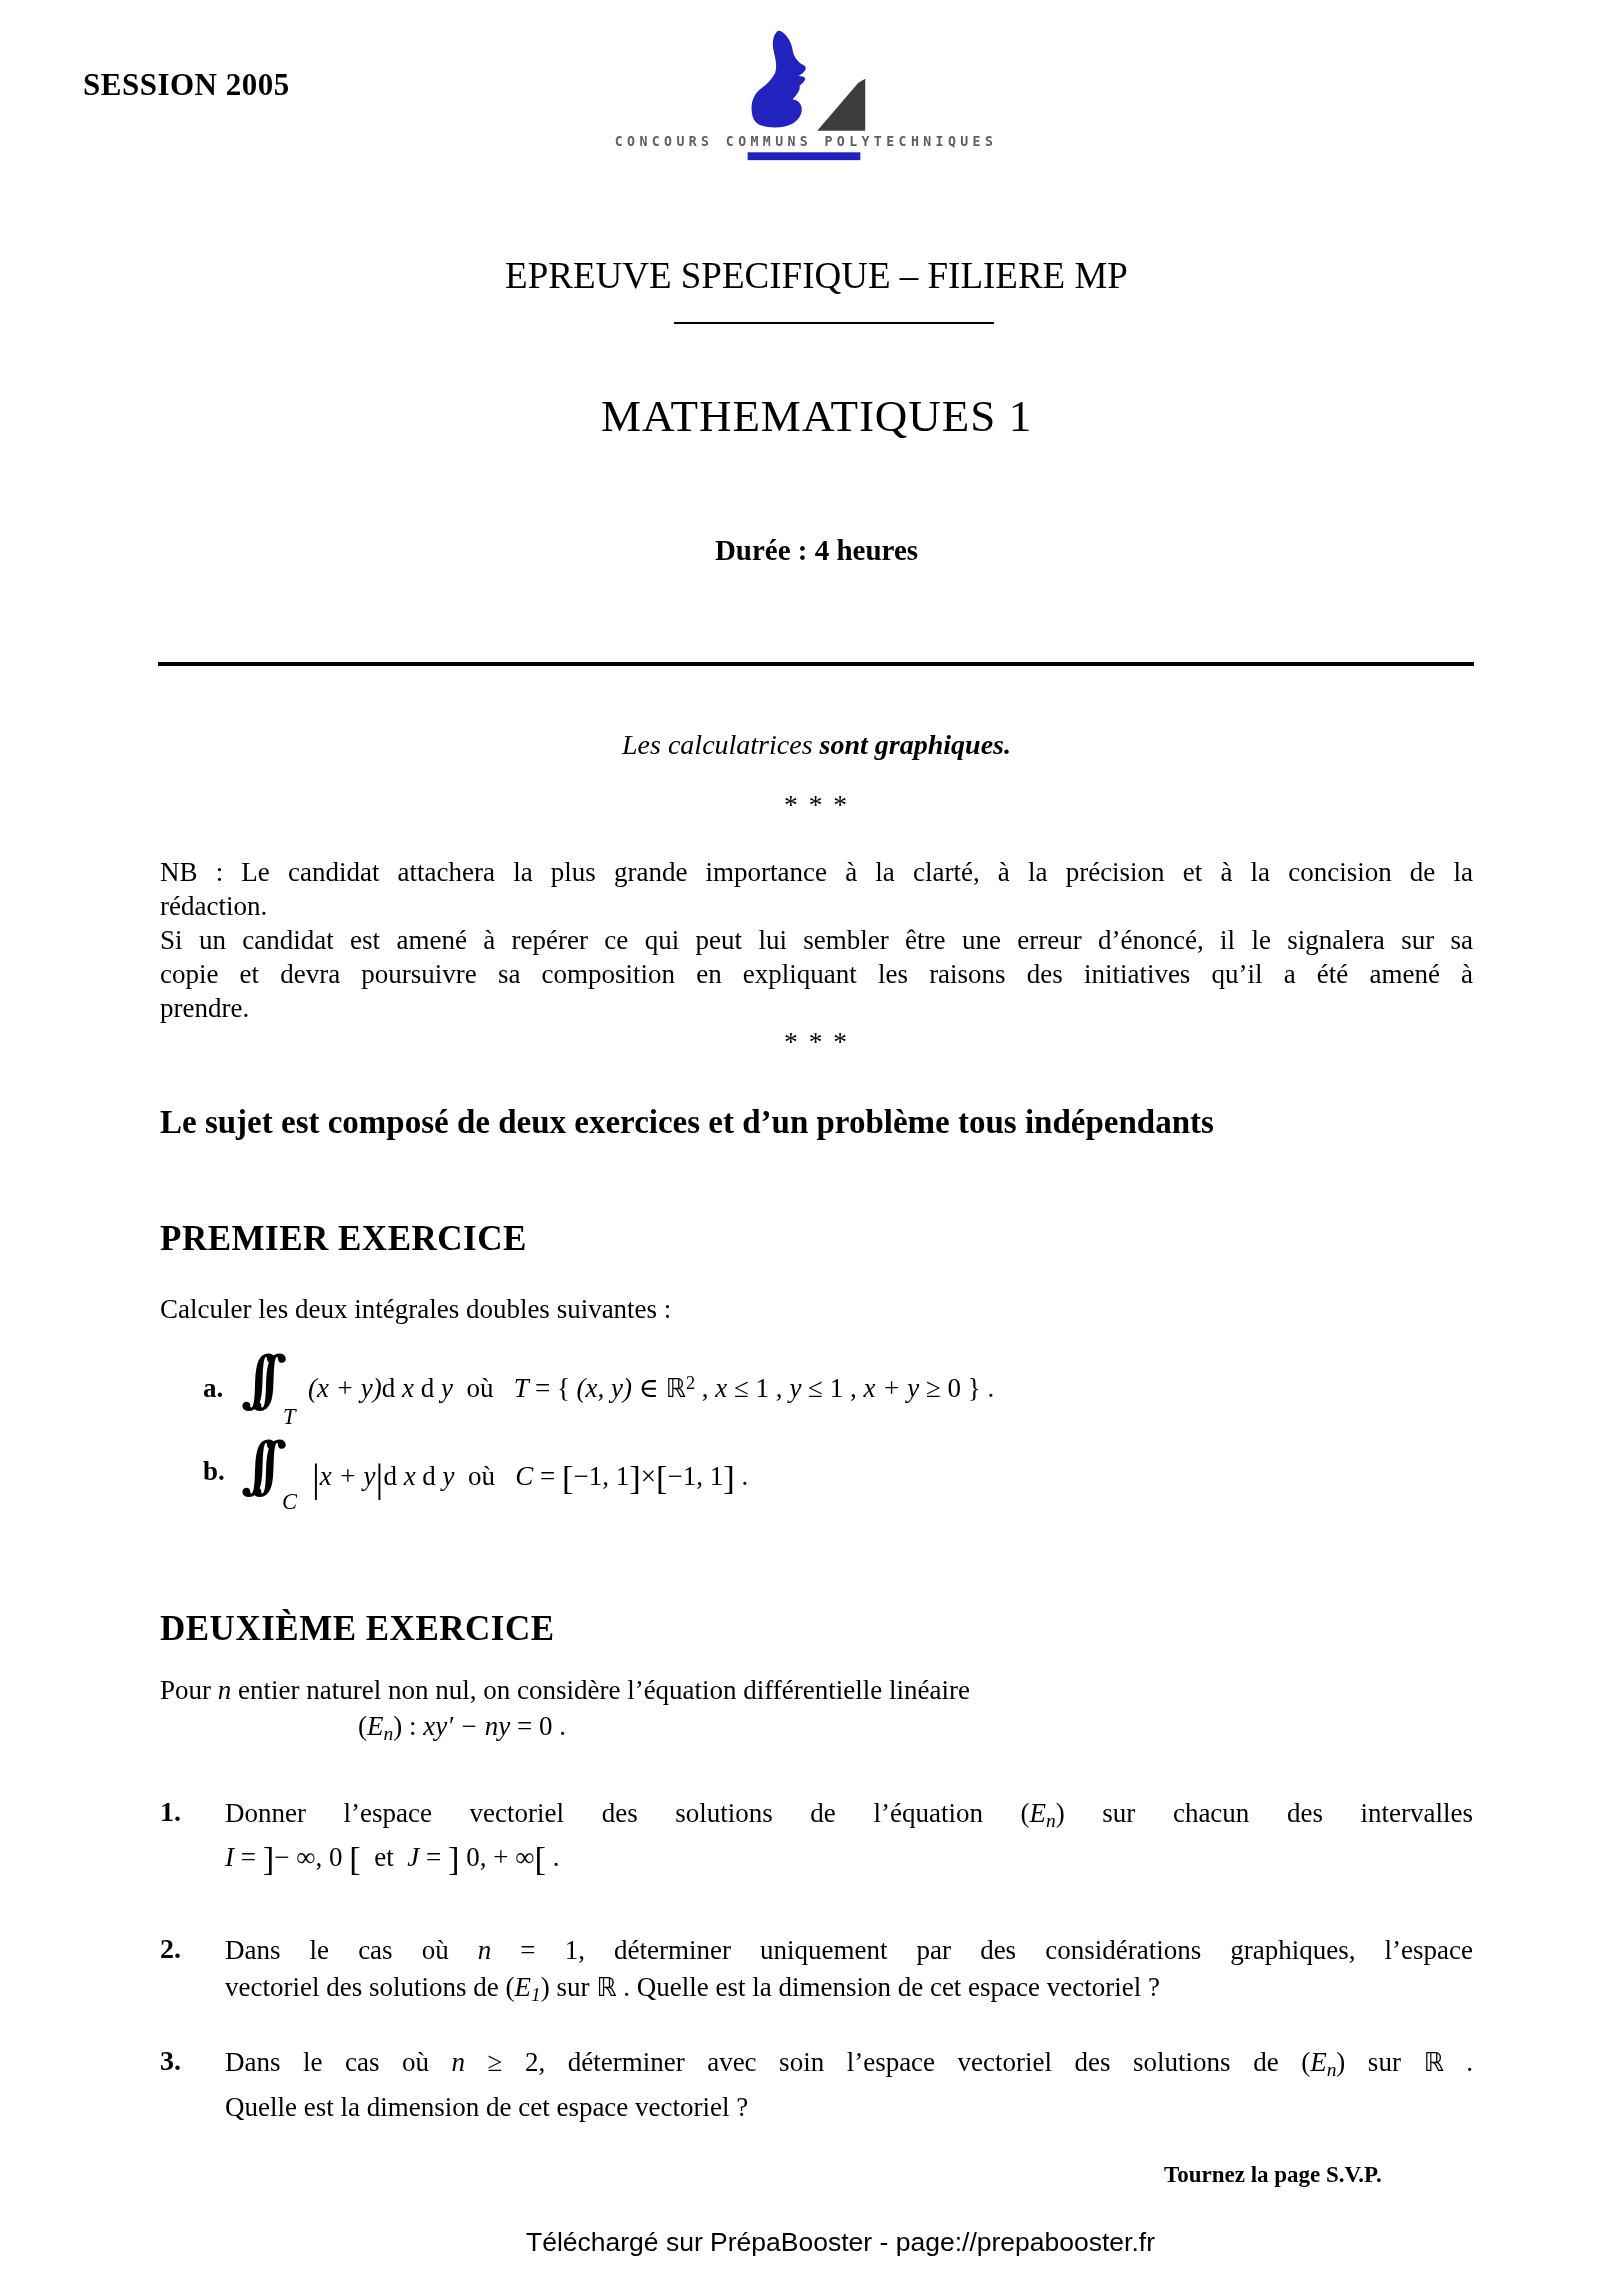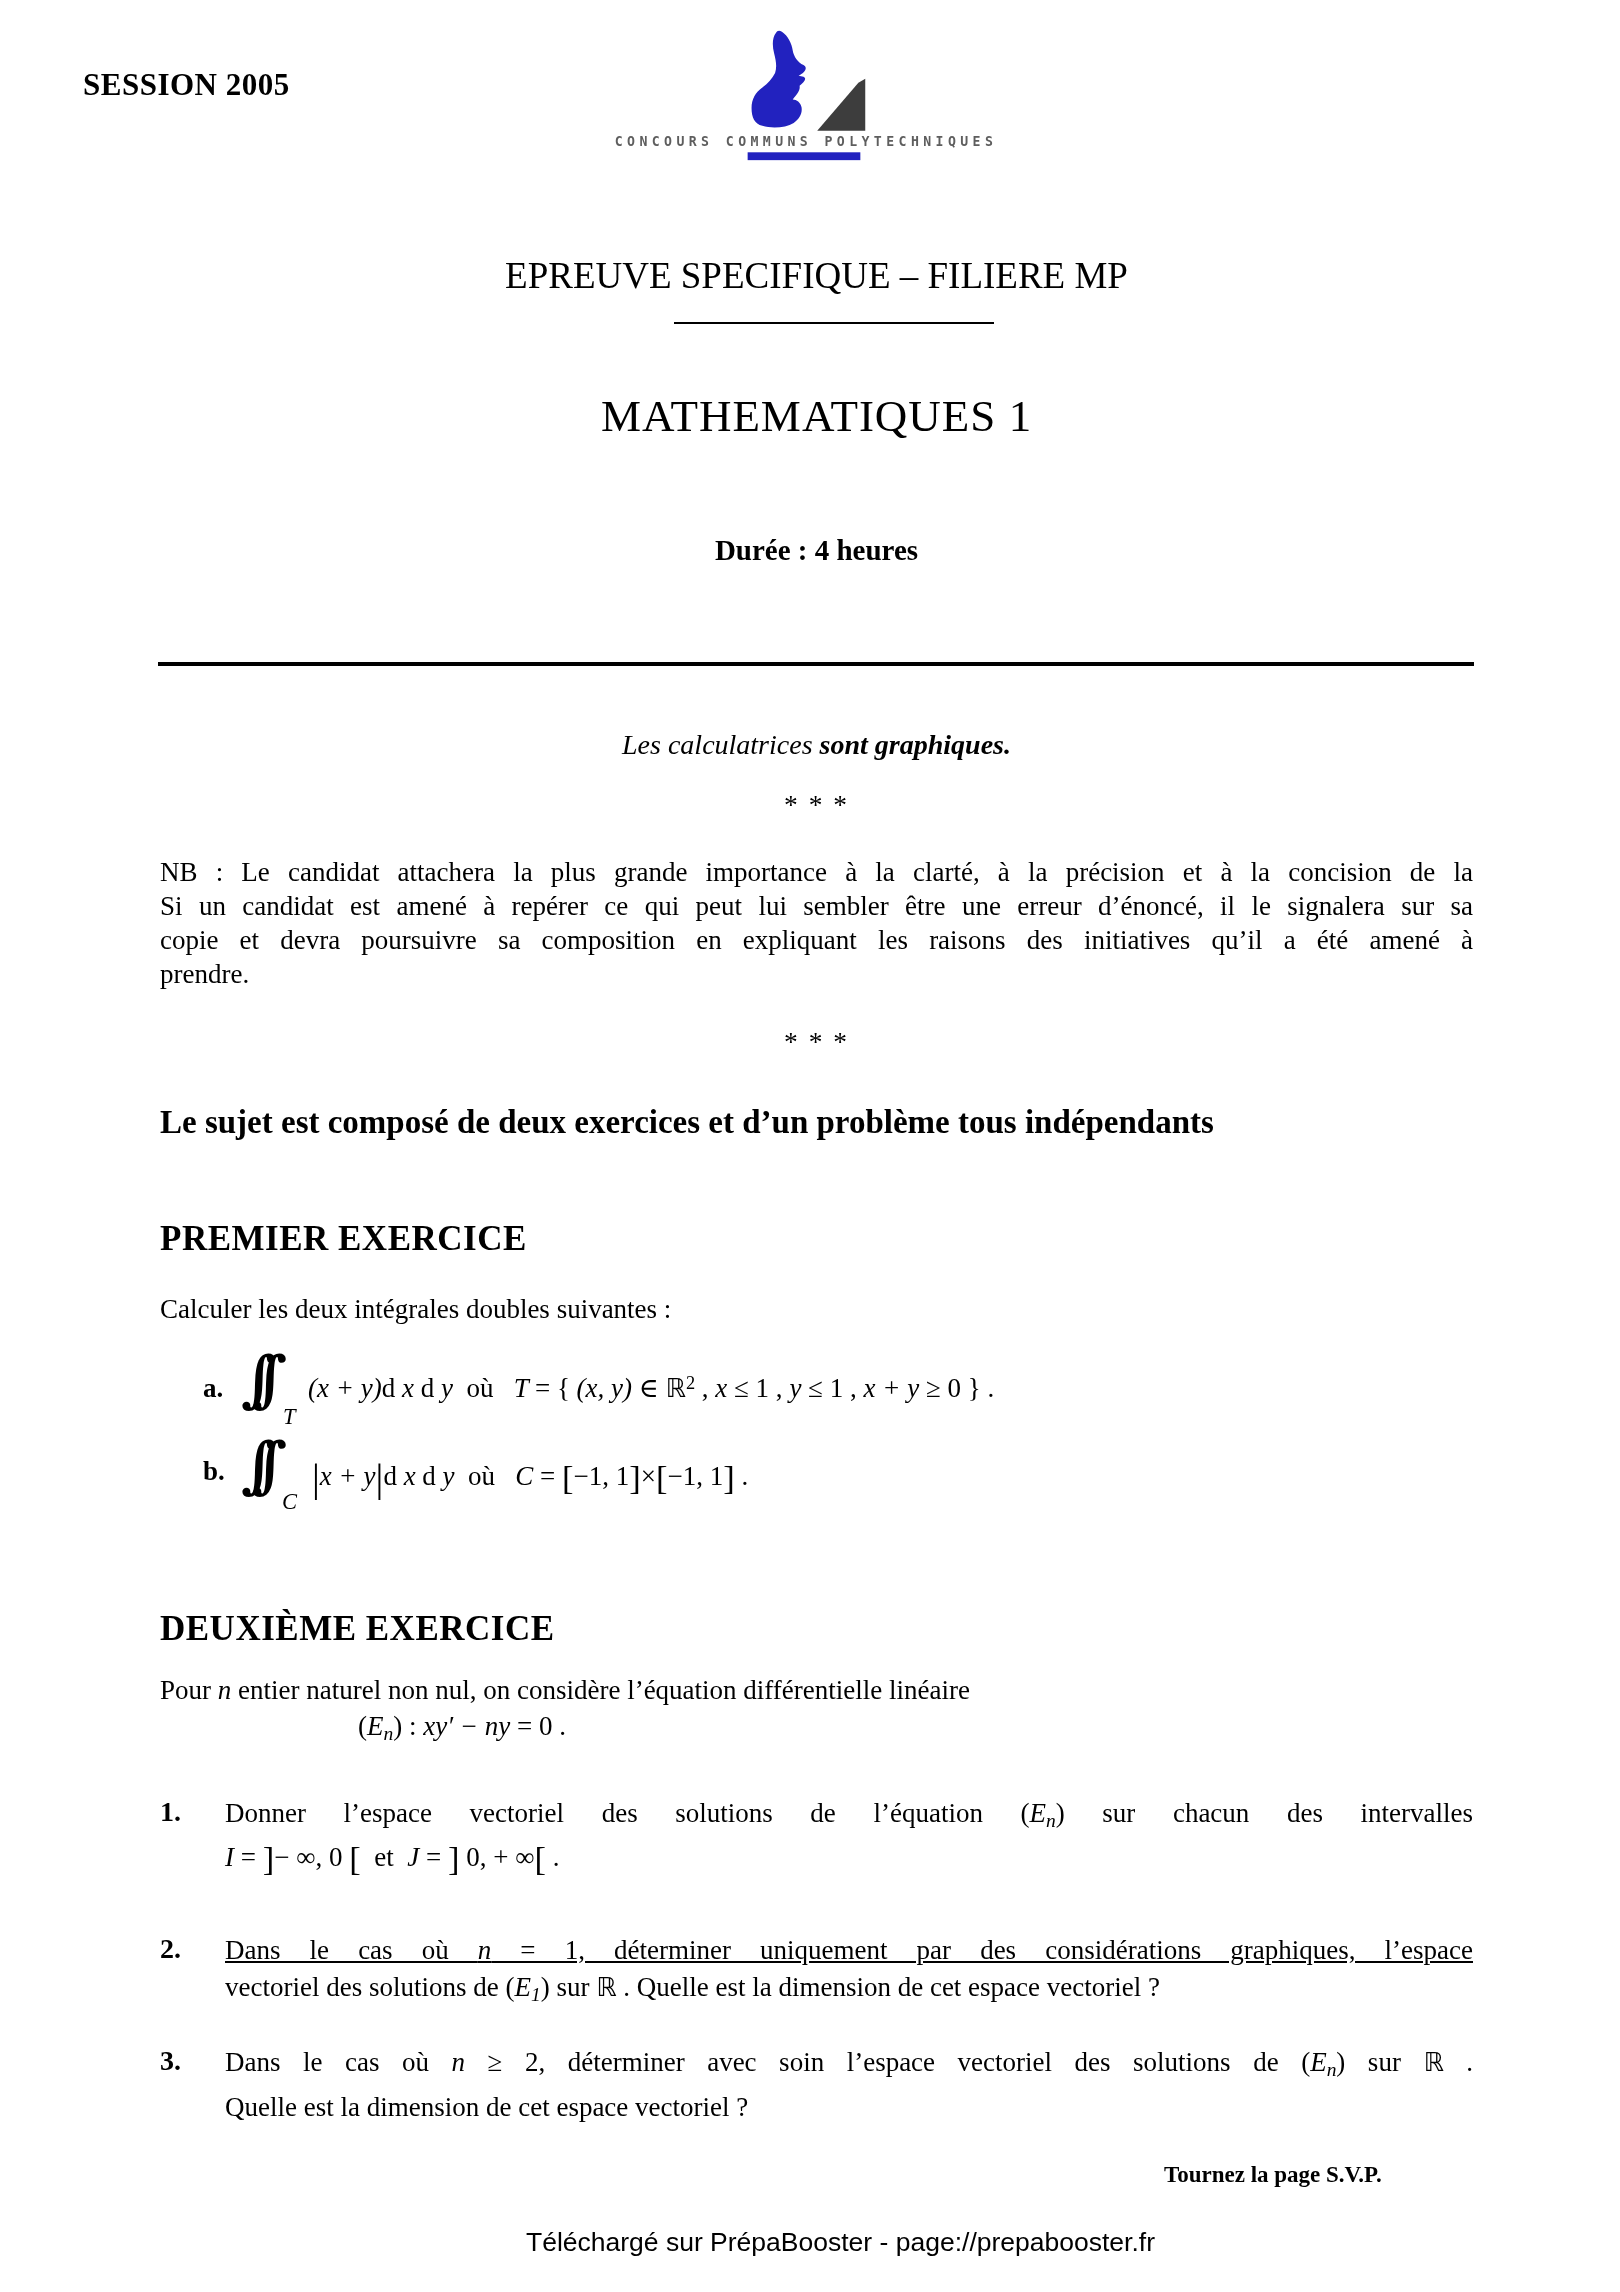--- a/index.html
+++ b/index.html
@@ -67,20 +67,21 @@
 <div class="abs rule" style="left:158px;top:662px;width:1316px;"></div>
 
 <div class="abs notice center" style="left:160px;top:729px;width:1313px;">
   <span>Les calculatrices </span><span class="bold">sont graphiques.</span>
 </div>
 
 <div class="abs stars center" style="left:160px;top:790px;width:1313px;">* * *</div>
 
 <div class="abs bodytext" style="left:160px;top:855px;width:1313px;">
   <div class="just">NB : Le candidat attachera la plus grande importance à la clarté, à la précision et à la concision de la</div>
+  <div>rédaction.</div>
   <div class="just">Si un candidat est amené à repérer ce qui peut lui sembler être une erreur d’énoncé, il le signalera sur sa</div>
   <div class="just">copie et devra poursuivre sa composition en expliquant les raisons des initiatives qu’il a été amené à</div>
   <div>prendre.</div>
 </div>
 
 <div class="abs stars center" style="left:160px;top:1027px;width:1313px;">* * *</div>
 
 <div class="abs sujet" style="left:160px;top:1104px;">Le sujet est composé de deux exercices et d’un problème tous indépendants</div>
 
 <div class="abs exhead" style="left:160px;top:1219px;">PREMIER EXERCICE</div>
@@ -113,21 +114,21 @@
 
 <div class="abs itemnum" style="left:160px;top:1796px;">1.</div>
 <div class="abs iline just" style="left:225px;top:1798px;">
   <span class="mr">Donner l’espace vectoriel des solutions de l’équation (</span><span class="mi">E</span><span class="sub">n</span><span class="mr">) sur chacun des intervalles</span>
 </div>
 <div class="abs fbody" style="left:225px;top:1839px;">
   <span class="mi">I</span><span class="mr"> = </span><span class="big">]</span><span class="mr">− ∞, 0 </span><span class="big">[</span><span class="mr"> et </span><span class="mi">J</span><span class="mr"> = </span><span class="big">]</span><span class="mr"> 0, + ∞</span><span class="big">[</span><span class="mr"> .</span>
 </div>
 
 <div class="abs itemnum" style="left:160px;top:1933px;">2.</div>
-<div class="abs iline just" style="left:225px;top:1935px;text-decoration:underline;">
+<div class="abs iline just" style="left:225px;top:1935px;">
   <span class="mr">Dans le cas où </span><span class="mi">n</span><span class="mr"> = 1, déterminer uniquement par des considérations graphiques, l’espace</span>
 </div>
 <div class="abs fbody" style="left:225px;top:1972px;">
   <span class="mr">vectoriel des solutions de (</span><span class="mi">E</span><span class="sub">1</span><span class="mr">) sur </span><span class="ds">ℝ</span><span class="mr"> . Quelle est la dimension de cet espace vectoriel ?</span>
 </div>
 
 <div class="abs itemnum" style="left:160px;top:2045px;">3.</div>
 <div class="abs iline just" style="left:225px;top:2047px;">
   <span class="mr">Dans le cas où </span><span class="mi">n</span><span class="mr"> ≥ 2, déterminer avec soin l’espace vectoriel des solutions de (</span><span class="mi">E</span><span class="sub">n</span><span class="mr">) sur </span><span class="ds">ℝ</span><span class="mr"> .</span>
 </div>

